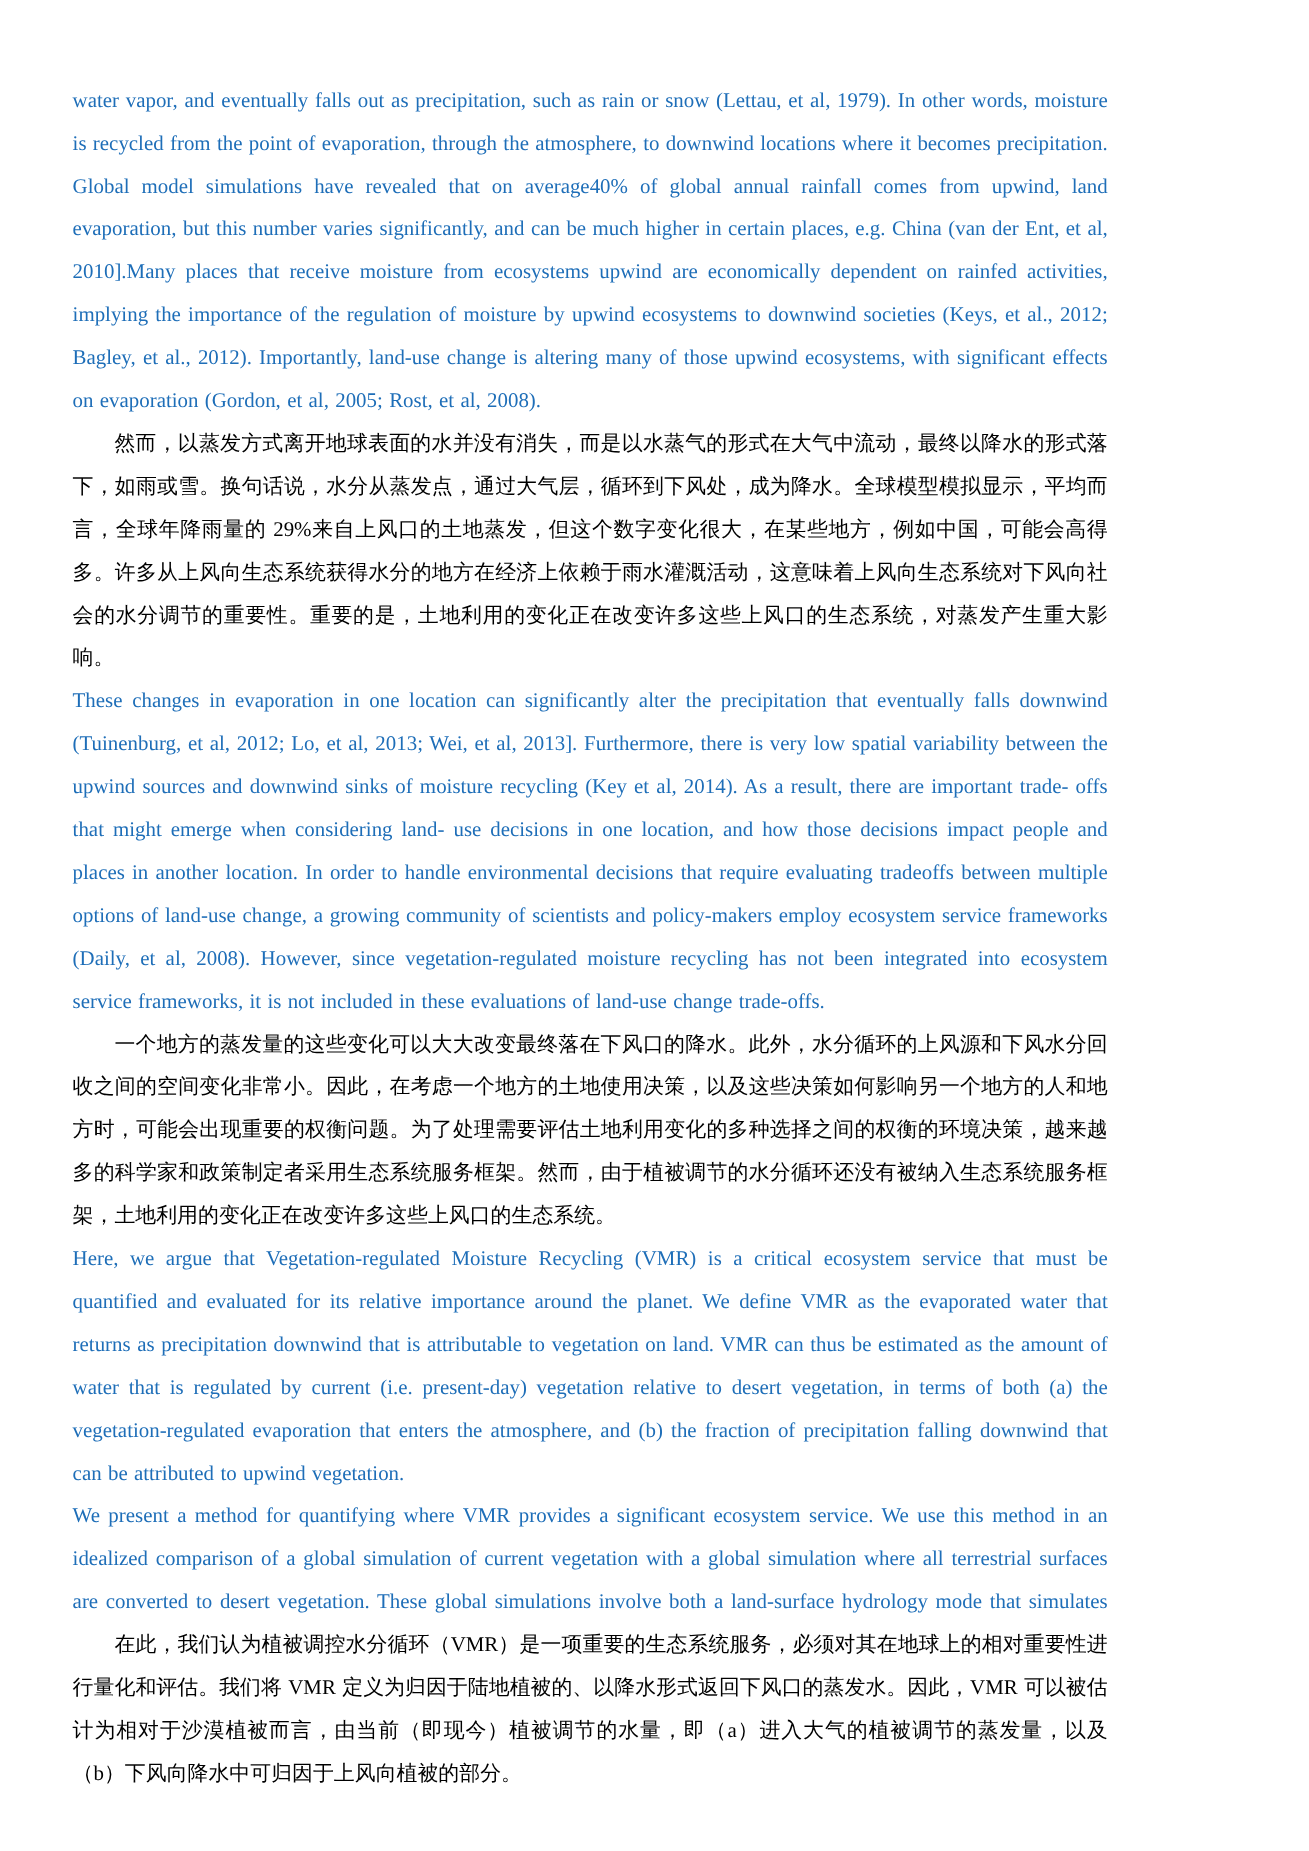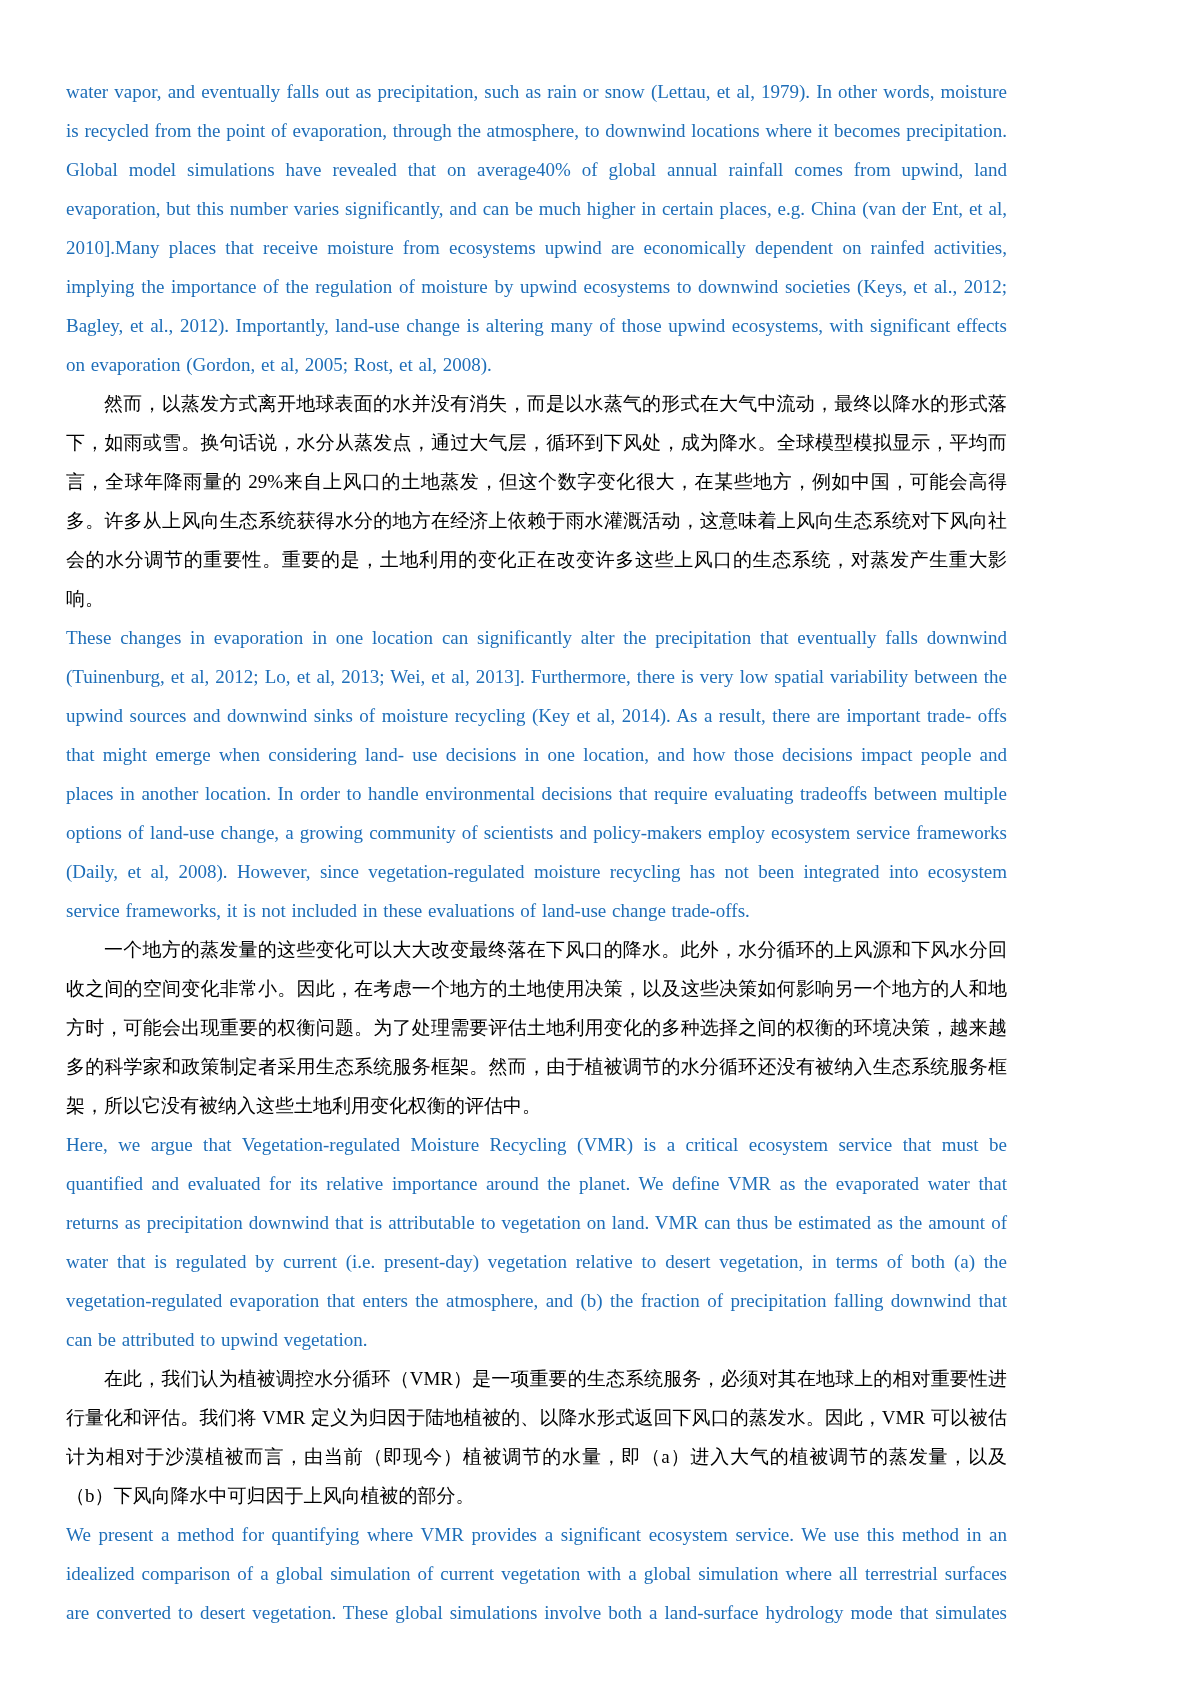--- a/index.html
+++ b/index.html
@@ -40,17 +40,17 @@
     text-align-last: justify;
   }
 </style>
 </head>
 <body>
 
 <div class="page">
   <p class="para en">water vapor, and eventually falls out as precipitation, such as rain or snow (Lettau, et al, 1979). In other words, moisture is recycled from the point of evaporation, through the atmosphere, to downwind locations where it becomes precipitation. Global model simulations have revealed that on average40% of global annual rainfall comes from upwind, land evaporation, but this number varies significantly, and can be much higher in certain places, e.g. China (van der Ent, et al, 2010].Many places that receive moisture from ecosystems upwind are economically dependent on rainfed activities, implying the importance of the regulation of moisture by upwind ecosystems to downwind societies (Keys, et al., 2012; Bagley, et al., 2012). Importantly, land-use change is altering many of those upwind ecosystems, with significant effects on evaporation (Gordon, et al, 2005; Rost, et al, 2008).</p>
   <p class="para zh">然而，以蒸发方式离开地球表面的水并没有消失，而是以水蒸气的形式在大气中流动，最终以降水的形式落下，如雨或雪。换句话说，水分从蒸发点，通过大气层，循环到下风处，成为降水。全球模型模拟显示，平均而言，全球年降雨量的 29%来自上风口的土地蒸发，但这个数字变化很大，在某些地方，例如中国，可能会高得多。许多从上风向生态系统获得水分的地方在经济上依赖于雨水灌溉活动，这意味着上风向生态系统对下风向社会的水分调节的重要性。重要的是，土地利用的变化正在改变许多这些上风口的生态系统，对蒸发产生重大影响。</p>
   <p class="para en">These changes in evaporation in one location can significantly alter the precipitation that eventually falls downwind (Tuinenburg, et al, 2012; Lo, et al, 2013; Wei, et al, 2013]. Furthermore, there is very low spatial variability between the upwind sources and downwind sinks of moisture recycling (Key et al, 2014). As a result, there are important trade- offs that might emerge when considering land- use decisions in one location, and how those decisions impact people and places in another location. In order to handle environmental decisions that require evaluating tradeoffs between multiple options of land-use change, a growing community of scientists and policy-makers employ ecosystem service frameworks (Daily, et al, 2008). However, since vegetation-regulated moisture recycling has not been integrated into ecosystem service frameworks, it is not included in these evaluations of land-use change trade-offs.</p>
-  <p class="para zh">一个地方的蒸发量的这些变化可以大大改变最终落在下风口的降水。此外，水分循环的上风源和下风水分回收之间的空间变化非常小。因此，在考虑一个地方的土地使用决策，以及这些决策如何影响另一个地方的人和地方时，可能会出现重要的权衡问题。为了处理需要评估土地利用变化的多种选择之间的权衡的环境决策，越来越多的科学家和政策制定者采用生态系统服务框架。然而，由于植被调节的水分循环还没有被纳入生态系统服务框架，所以它没有被纳入这些土地利用变化权衡的评估中。</p>
+  <p class="para zh">一个地方的蒸发量的这些变化可以大大改变最终落在下风口的降水。此外，水分循环的上风源和下风水分回收之间的空间变化非常小。因此，在考虑一个地方的土地使用决策，以及这些决策如何影响另一个地方的人和地方时，可能会出现重要的权衡问题。为了处理需要评估土地利用变化的多种选择之间的权衡的环境决策，越来越多的科学家和政策制定者采用生态系统服务框架。然而，由于植被调节的水分循环还没有被纳入生态系统服务框架，土地利用的变化正在改变许多这些上风口的生态系统。</p>
   <p class="para en">Here, we argue that Vegetation-regulated Moisture Recycling (VMR) is a critical ecosystem service that must be quantified and evaluated for its relative importance around the planet. We define VMR as the evaporated water that returns as precipitation downwind that is attributable to vegetation on land. VMR can thus be estimated as the amount of water that is regulated by current (i.e. present-day) vegetation relative to desert vegetation, in terms of both (a) the vegetation-regulated evaporation that enters the atmosphere, and (b) the fraction of precipitation falling downwind that can be attributed to upwind vegetation.</p>
+  <p class="para en continued">We present a method for quantifying where VMR provides a significant ecosystem service. We use this method in an idealized comparison of a global simulation of current vegetation with a global simulation where all terrestrial surfaces are converted to desert vegetation. These global simulations involve both a land-surface hydrology mode that simulates</p>
   <p class="para zh">在此，我们认为植被调控水分循环（VMR）是一项重要的生态系统服务，必须对其在地球上的相对重要性进行量化和评估。我们将 VMR 定义为归因于陆地植被的、以降水形式返回下风口的蒸发水。因此，VMR 可以被估计为相对于沙漠植被而言，由当前（即现今）植被调节的水量，即（a）进入大气的植被调节的蒸发量，以及（b）下风向降水中可归因于上风向植被的部分。</p>
-  <p class="para en continued">We present a method for quantifying where VMR provides a significant ecosystem service. We use this method in an idealized comparison of a global simulation of current vegetation with a global simulation where all terrestrial surfaces are converted to desert vegetation. These global simulations involve both a land-surface hydrology mode that simulates</p>
 </div>
 
 </body></html>

